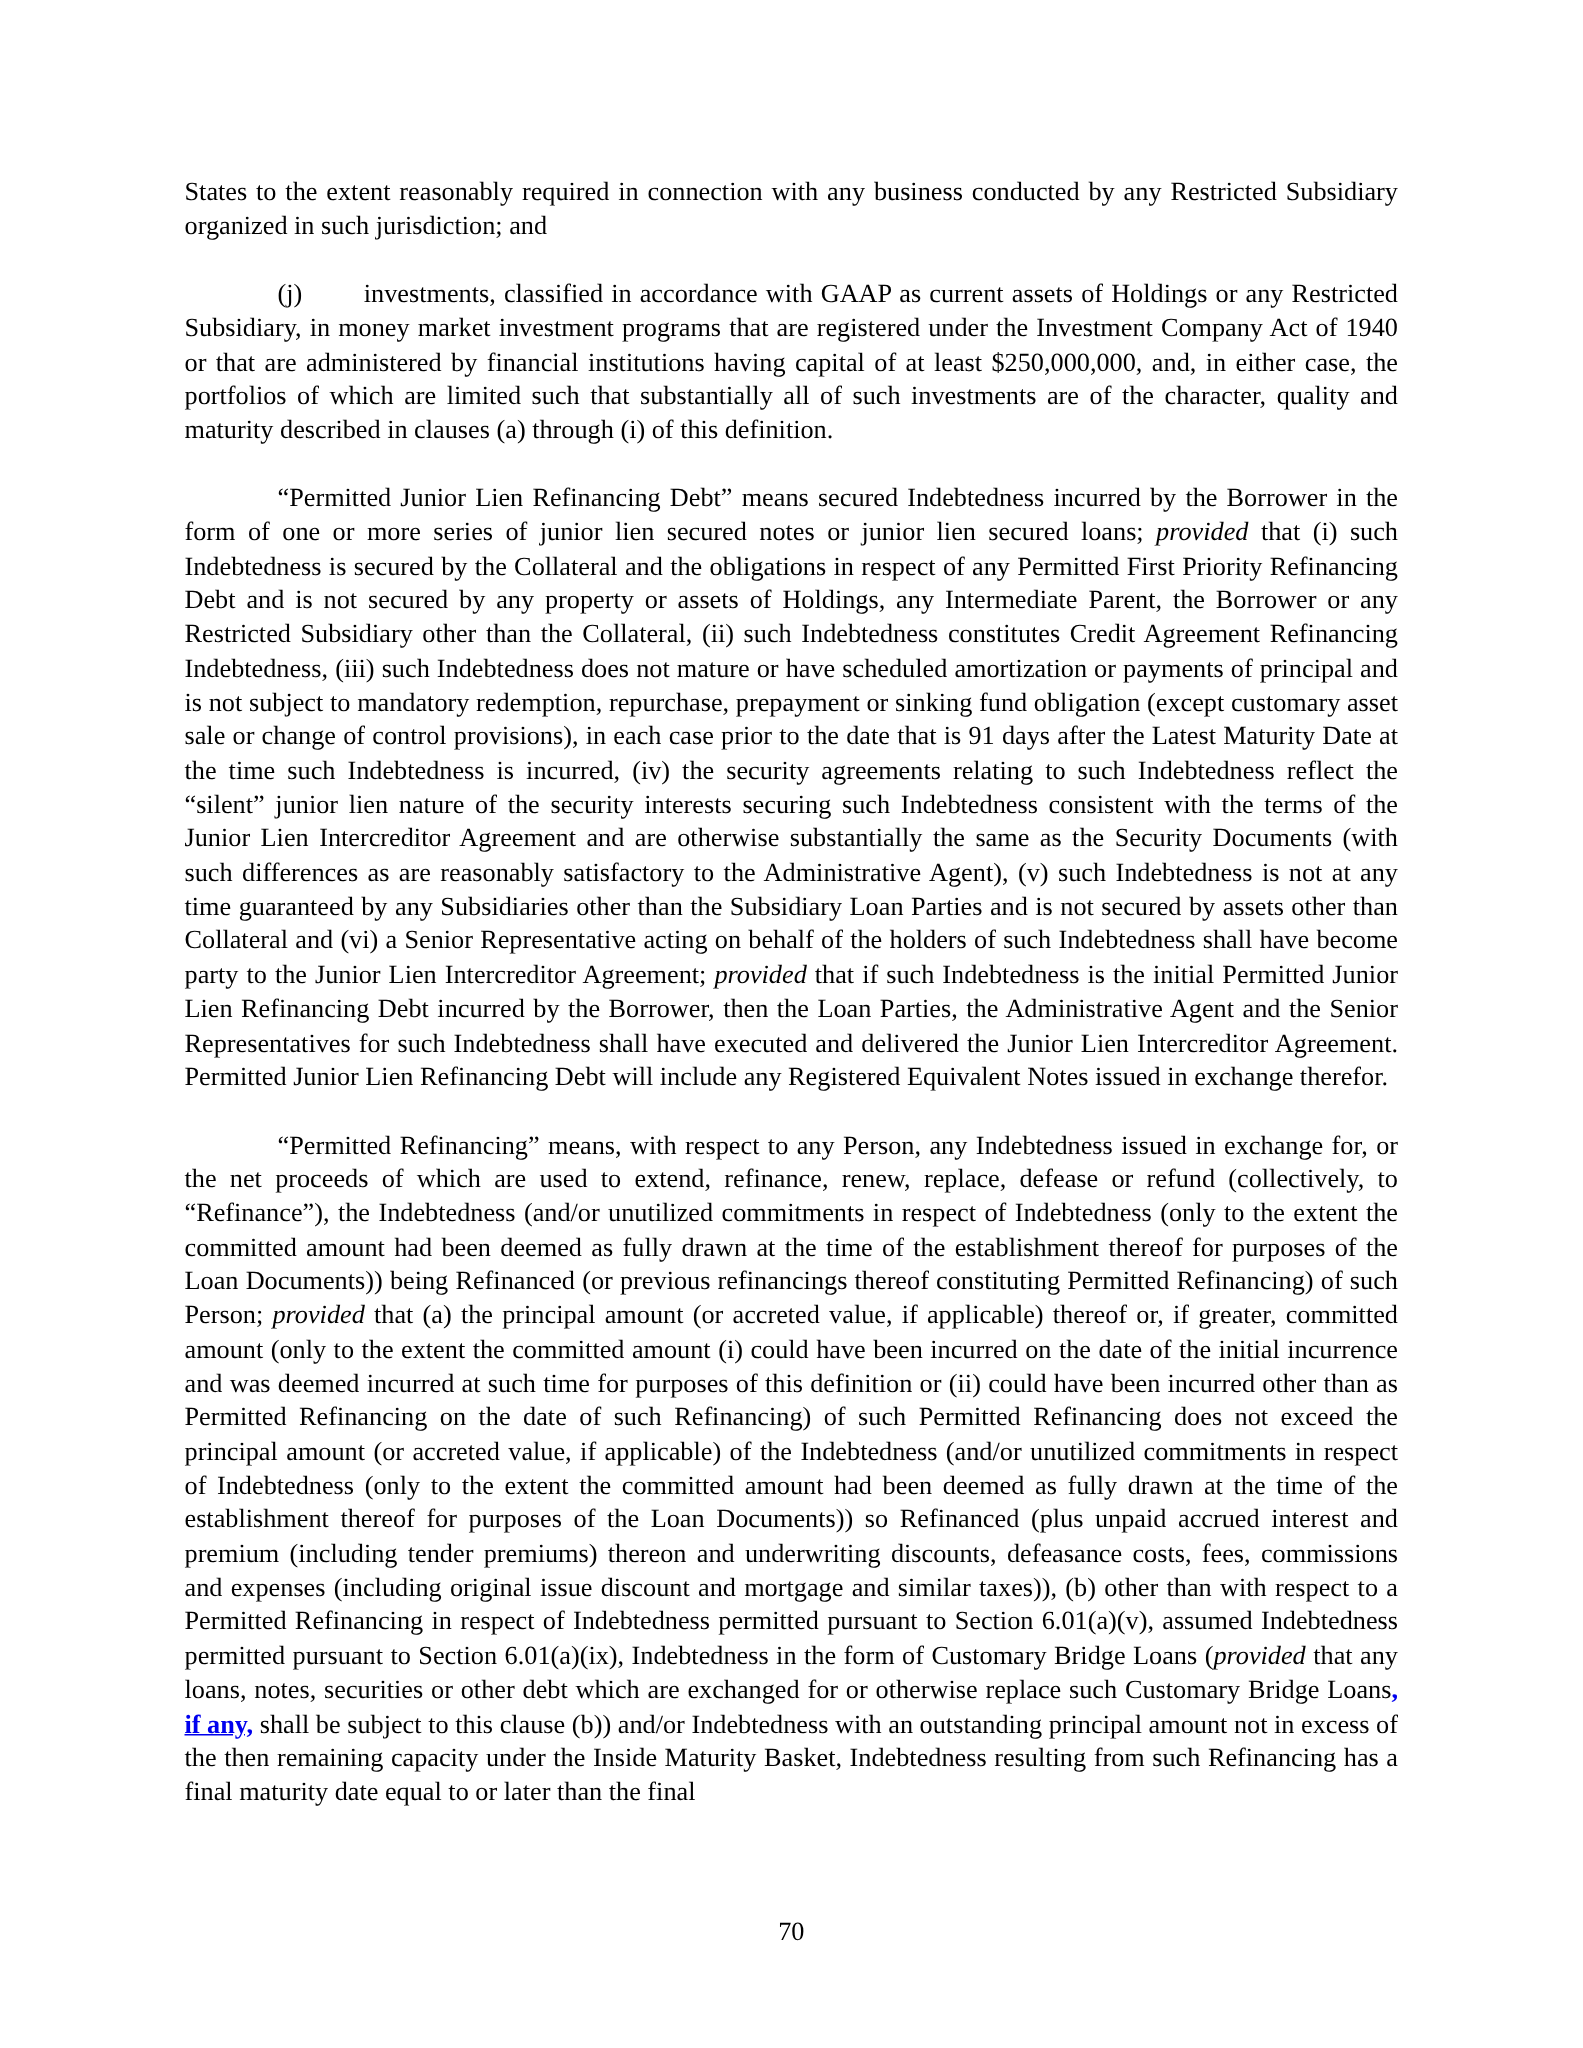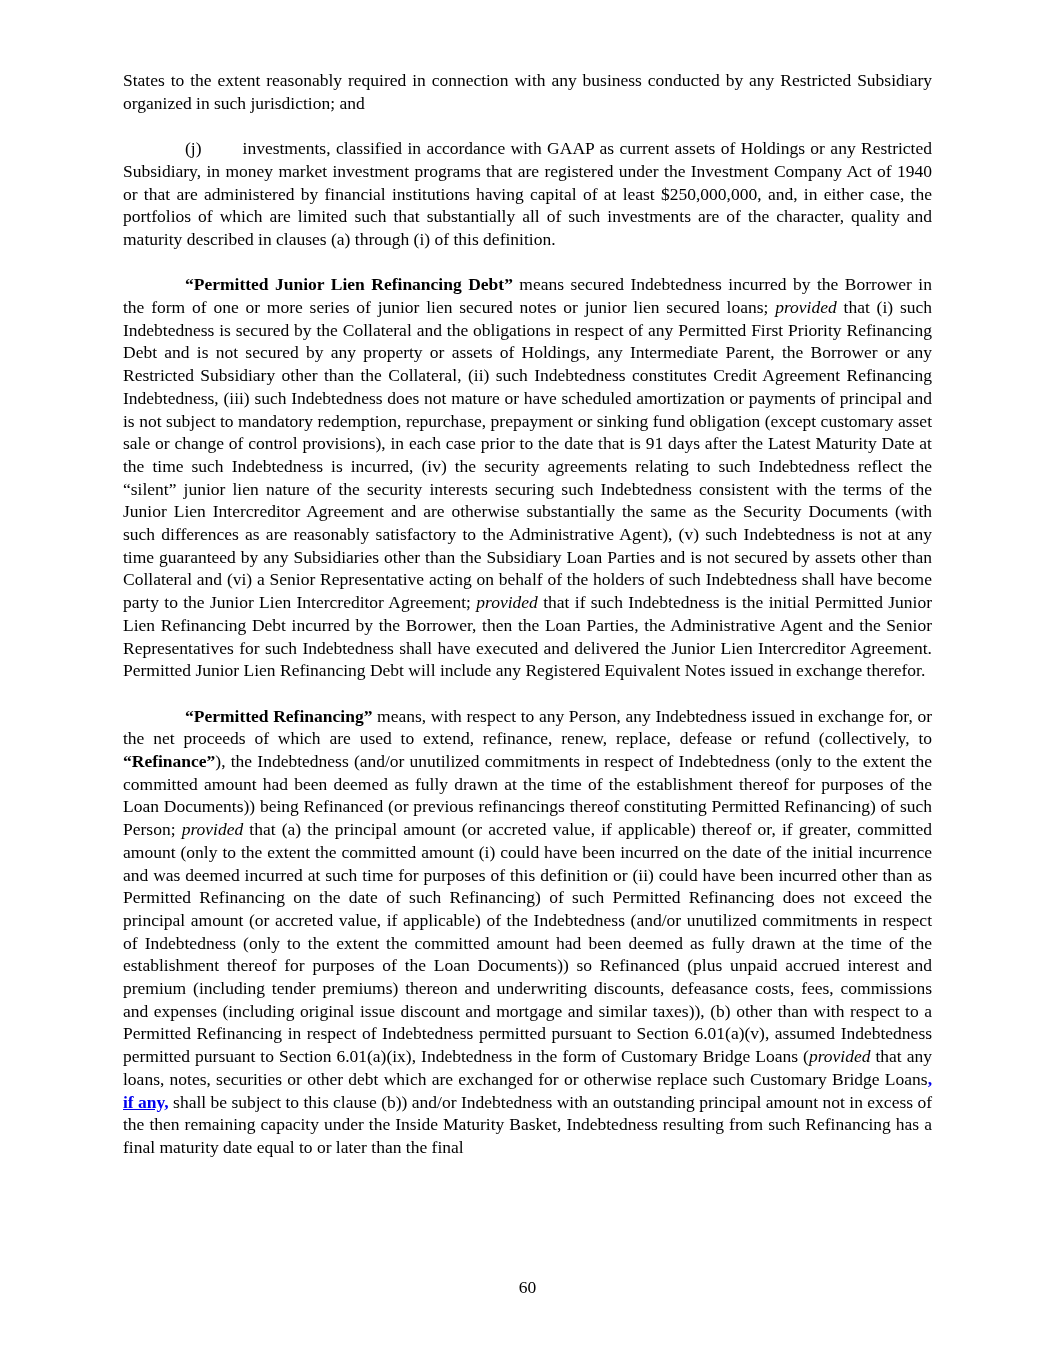--- a/index.html
+++ b/index.html
@@ -6,35 +6,35 @@
     margin: 0;
     padding: 0;
     background: #ffffff;
   }
   .page {
     position: relative;
     width: 1055px;
     height: 1365px;
     background: #ffffff;
     box-sizing: border-box;
-    padding: 69px 123px 0 123px;
+    padding: 116px 123px 0 123px;
     font-family: "Liberation Serif", "DejaVu Serif", serif;
     font-size: 17.5px;
     line-height: 22.7px;
     color: #000000;
     text-align: justify;
     overflow: hidden;
   }
   p.para {
     margin: 0 0 22.7px 0;
   }
   p.indent {
     text-indent: 62px;
   }
-  .b { font-weight: bold; }
+  .b { font-weight: normal; }
   .i { font-style: italic; margin-top: 12px; }
   .ins {
     color: #0000EE;
     font-weight: bold;
     text-decoration: underline;
     cursor: pointer;
   }
   .tab {
     display: inline-block;
     width: 41px;
@@ -54,15 +54,15 @@
 <div class="page">
 
   <p class="para"><span>States to the extent reasonably required in connection with any business conducted by any Restricted Subsidiary organized in such jurisdiction; and</span></p>
 
   <p class="para indent"><span>(j)</span><span class="tab"></span><span>investments, classified in accordance with GAAP as current assets of Holdings or any Restricted Subsidiary, in money market investment programs that are registered under the Investment Company Act of 1940 or that are administered by financial institutions having capital of at least $250,000,000, and, in either case, the portfolios of which are limited such that substantially all of such investments are of the character, quality and maturity described in clauses (a) through (i) of this definition.</span></p>
 
   <p class="para indent"><span class="b">“Permitted Junior Lien Refinancing Debt”</span><span> means secured Indebtedness incurred by the Borrower in the form of one or more series of junior lien secured notes or junior lien secured loans; </span><span class="i">provided</span><span> that (i) such Indebtedness is secured by the Collateral and the obligations in respect of any Permitted First Priority Refinancing Debt and is not secured by any property or assets of Holdings, any Intermediate Parent, the Borrower or any Restricted Subsidiary other than the Collateral, (ii) such Indebtedness constitutes Credit Agreement Refinancing Indebtedness, (iii) such Indebtedness does not mature or have scheduled amortization or payments of principal and is not subject to mandatory redemption, repurchase, prepayment or sinking fund obligation (except customary asset sale or change of control provisions), in each case prior to the date that is 91 days after the Latest Maturity Date at the time such Indebtedness is incurred, (iv) the security agreements relating to such Indebtedness reflect the “silent” junior lien nature of the security interests securing such Indebtedness consistent with the terms of the Junior Lien Intercreditor Agreement and are otherwise substantially the same as the Security Documents (with such differences as are reasonably satisfactory to the Administrative Agent), (v) such Indebtedness is not at any time guaranteed by any Subsidiaries other than the Subsidiary Loan Parties and is not secured by assets other than Collateral and (vi) a Senior Representative acting on behalf of the holders of such Indebtedness shall have become party to the Junior Lien Intercreditor Agreement; </span><span class="i">provided</span><span> that if such Indebtedness is the initial Permitted Junior Lien Refinancing Debt incurred by the Borrower, then the Loan Parties, the Administrative Agent and the Senior Representatives for such Indebtedness shall have executed and delivered the Junior Lien Intercreditor Agreement.  Permitted Junior Lien Refinancing Debt will include any Registered Equivalent Notes issued in exchange therefor.</span></p>
 
   <p class="para indent"><span class="b">“Permitted Refinancing”</span><span> means, with respect to any Person, any Indebtedness issued in exchange for, or the net proceeds of which are used to extend, refinance, renew, replace, defease or refund (collectively, to </span><span class="b">“Refinance”</span><span>), the Indebtedness (and/or unutilized commitments in respect of Indebtedness (only to the extent the committed amount had been deemed as fully drawn at the time of the establishment thereof for purposes of the Loan Documents)) being Refinanced (or previous refinancings thereof constituting Permitted Refinancing) of such Person; </span><span class="i">provided</span><span> that (a) the principal amount (or accreted value, if applicable) thereof or, if greater, committed amount (only to the extent the committed amount (i) could have been incurred on the date of the initial incurrence and was deemed incurred at such time for purposes of this definition or (ii) could have been incurred other than as Permitted Refinancing on the date of such Refinancing) of such Permitted Refinancing does not exceed the principal amount (or accreted value, if applicable) of the Indebtedness (and/or unutilized commitments in respect of Indebtedness (only to the extent the committed amount had been deemed as fully drawn at the time of the establishment thereof for purposes of the Loan Documents)) so Refinanced (plus unpaid accrued interest and premium (including tender premiums) thereon and underwriting discounts, defeasance costs, fees, commissions and expenses (including original issue discount and mortgage and similar taxes)), (b) other than with respect to a Permitted Refinancing in respect of Indebtedness permitted pursuant to Section 6.01(a)(v), assumed Indebtedness permitted pursuant to Section 6.01(a)(ix), Indebtedness in the form of Customary Bridge Loans (</span><span class="i">provided</span><span> that any loans, notes, securities or other debt which are exchanged for or otherwise replace such Customary Bridge Loans</span><span class="ins">, if any,</span><span> shall be subject to this clause (b)) and/or Indebtedness with an outstanding principal amount not in excess of the then remaining capacity under the Inside Maturity Basket, Indebtedness resulting from such Refinancing has a final maturity date equal to or later than the final</span></p>
 
-  <div class="page-number">60</div>
+  <div class="page-number">70</div>
 
 </div>
 
 </body></html>

